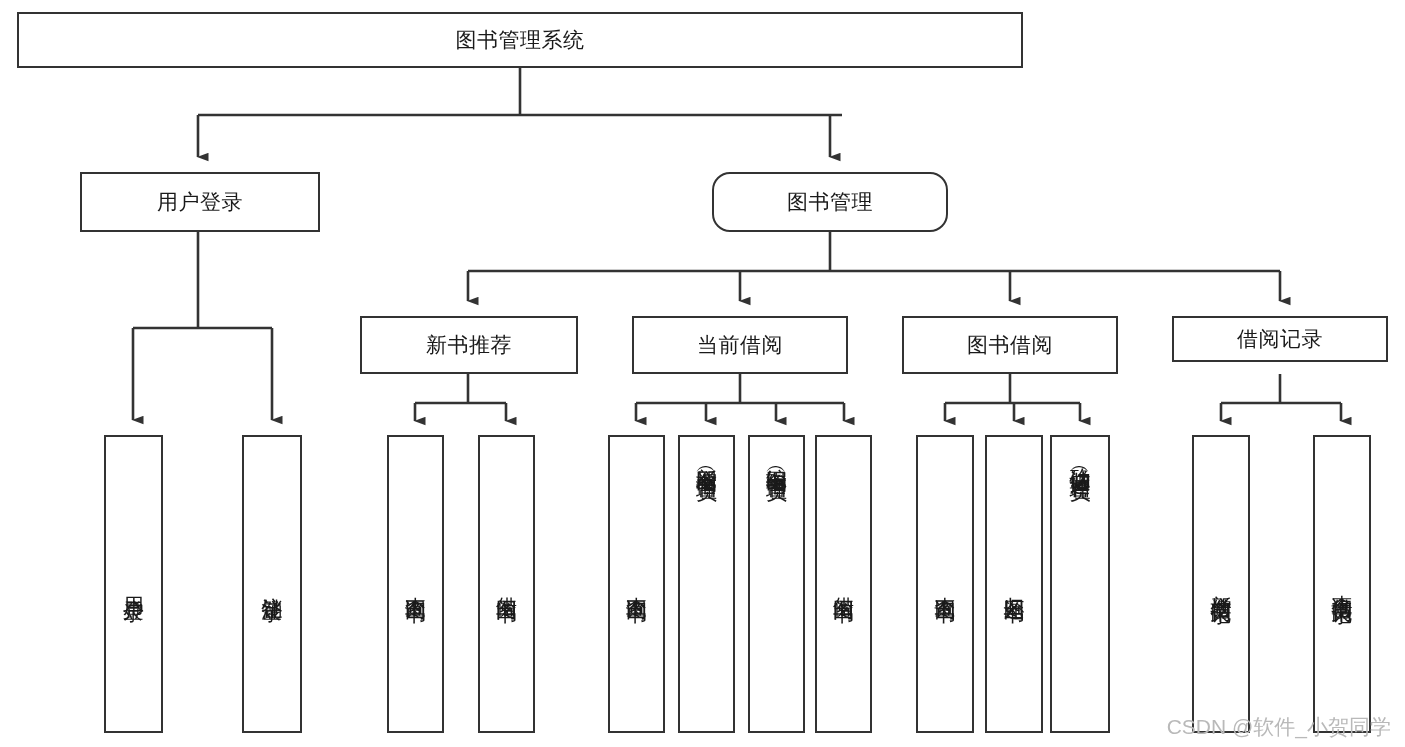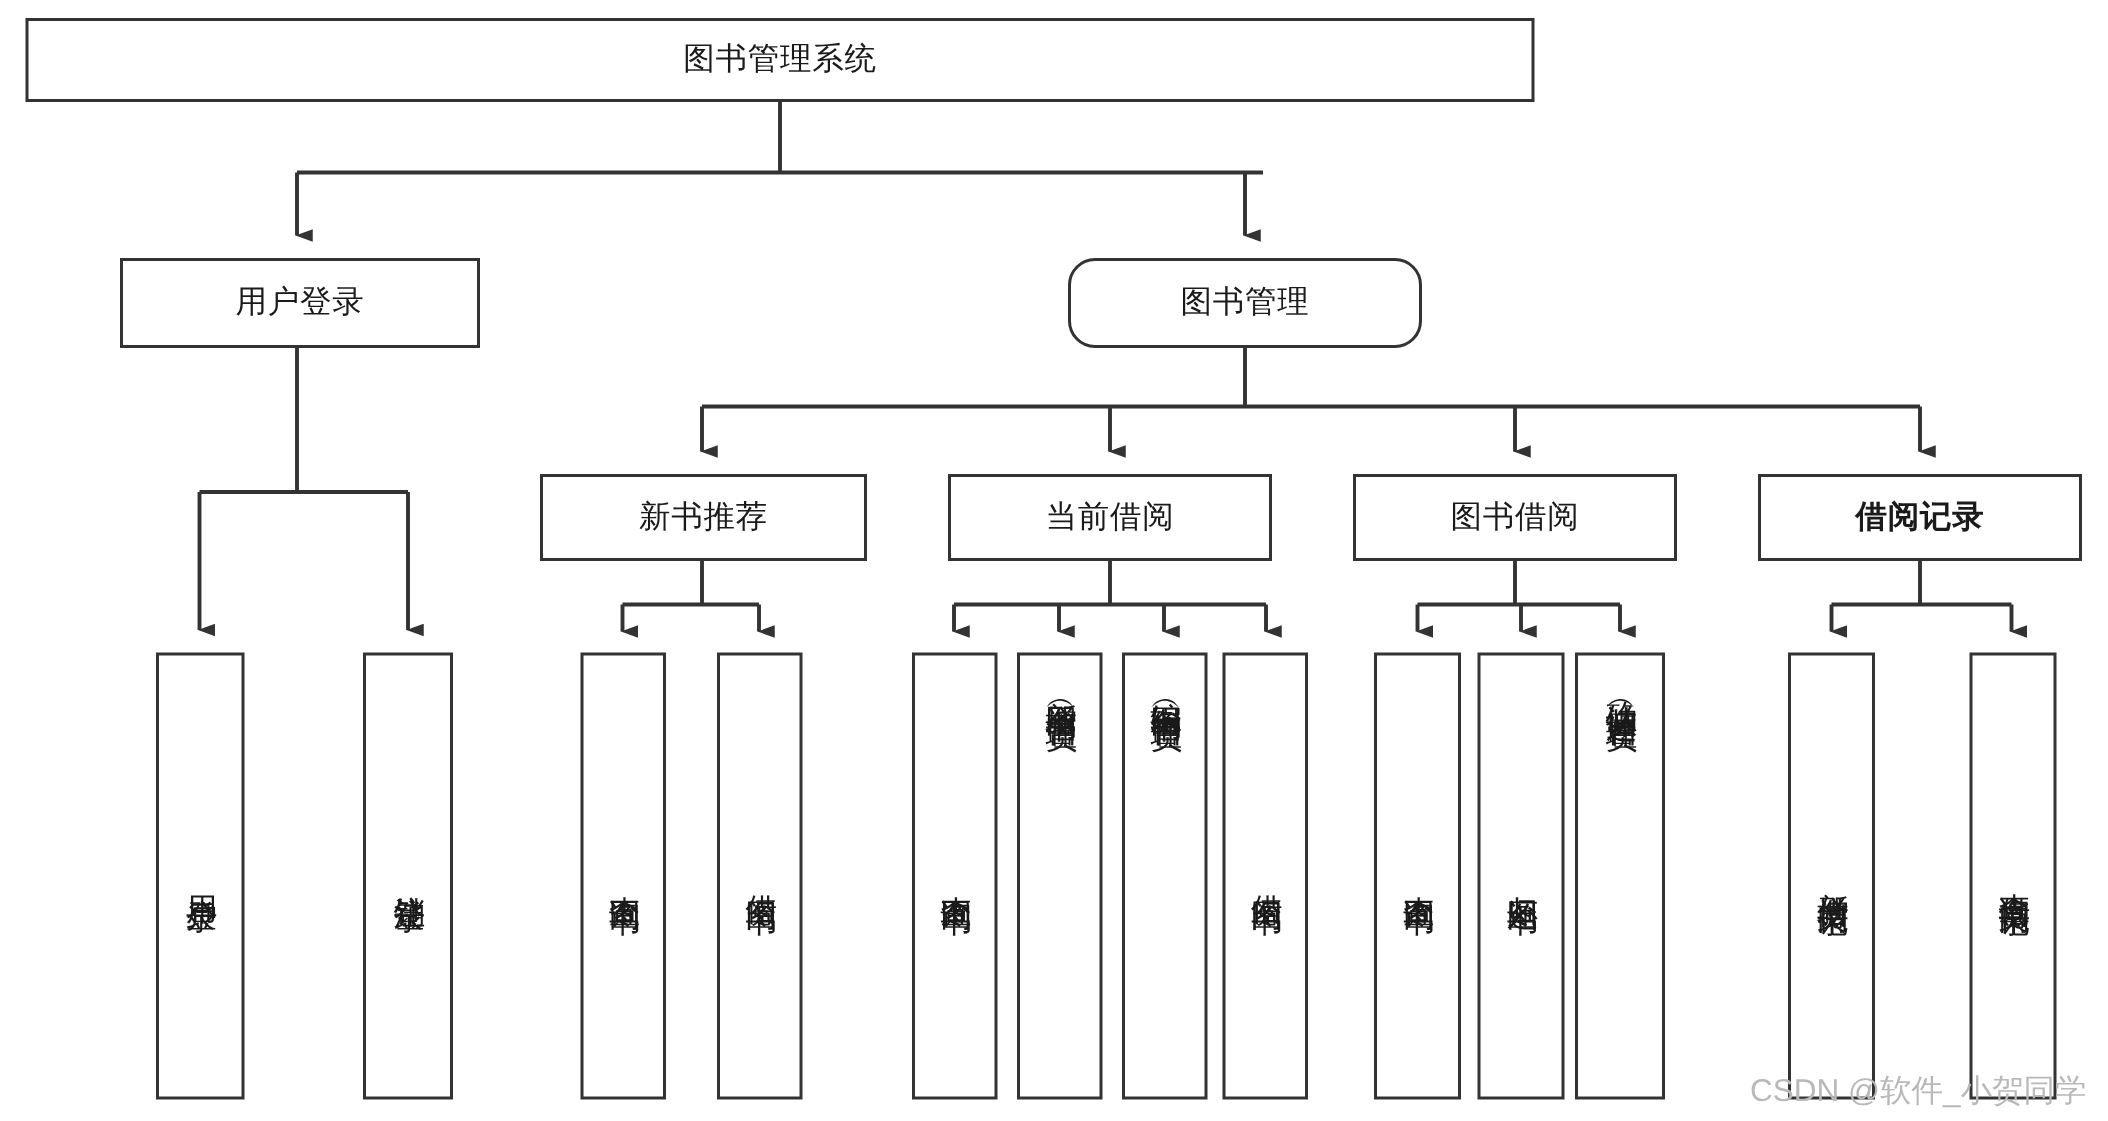--- a/index.html
+++ b/index.html
@@ -137,21 +137,21 @@
 
   <div class="node" style="left:360px; top:316px; width:218px; height:58px;text-align:right;">
     <span class="label">新书推荐</span>
   </div>
   <div class="node" style="left:632px; top:316px; width:216px; height:58px;">
     <span class="label">当前借阅</span>
   </div>
   <div class="node" style="left:902px; top:316px; width:216px; height:58px;">
     <span class="label">图书借阅</span>
   </div>
-  <div class="node" style="left:1172px; top:316px; width:216px; height:58px;font-weight:bold;">
+  <div class="node" style="left:1172px; top:316px; width:216px; height:46px;">
     <span class="label">借阅记录</span>
   </div>
 
   <div class="node vertical center-text" style="left:104px; top:435px; width:59px; height:298px;">
     <span class="label">用户登录</span>
   </div>
   <div class="node vertical center-text" style="left:242px; top:435px; width:60px; height:298px;">
     <span class="label">注销登录</span>
   </div>
 

